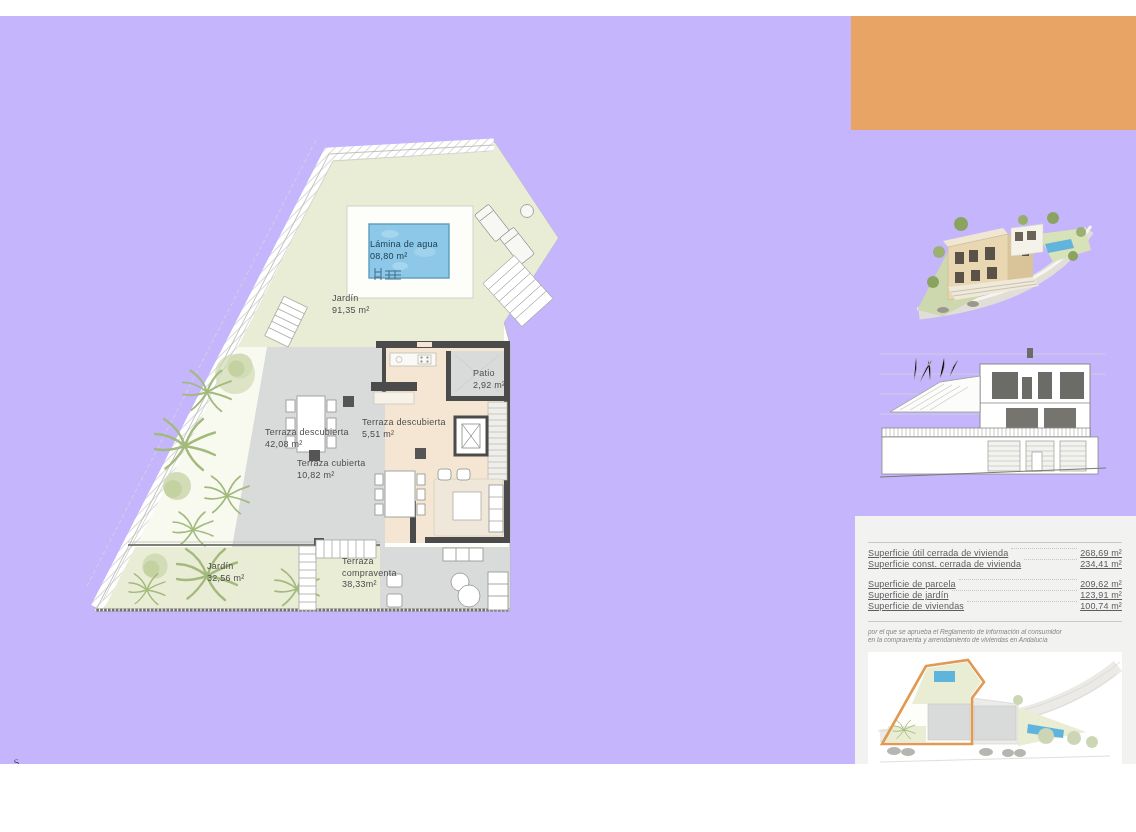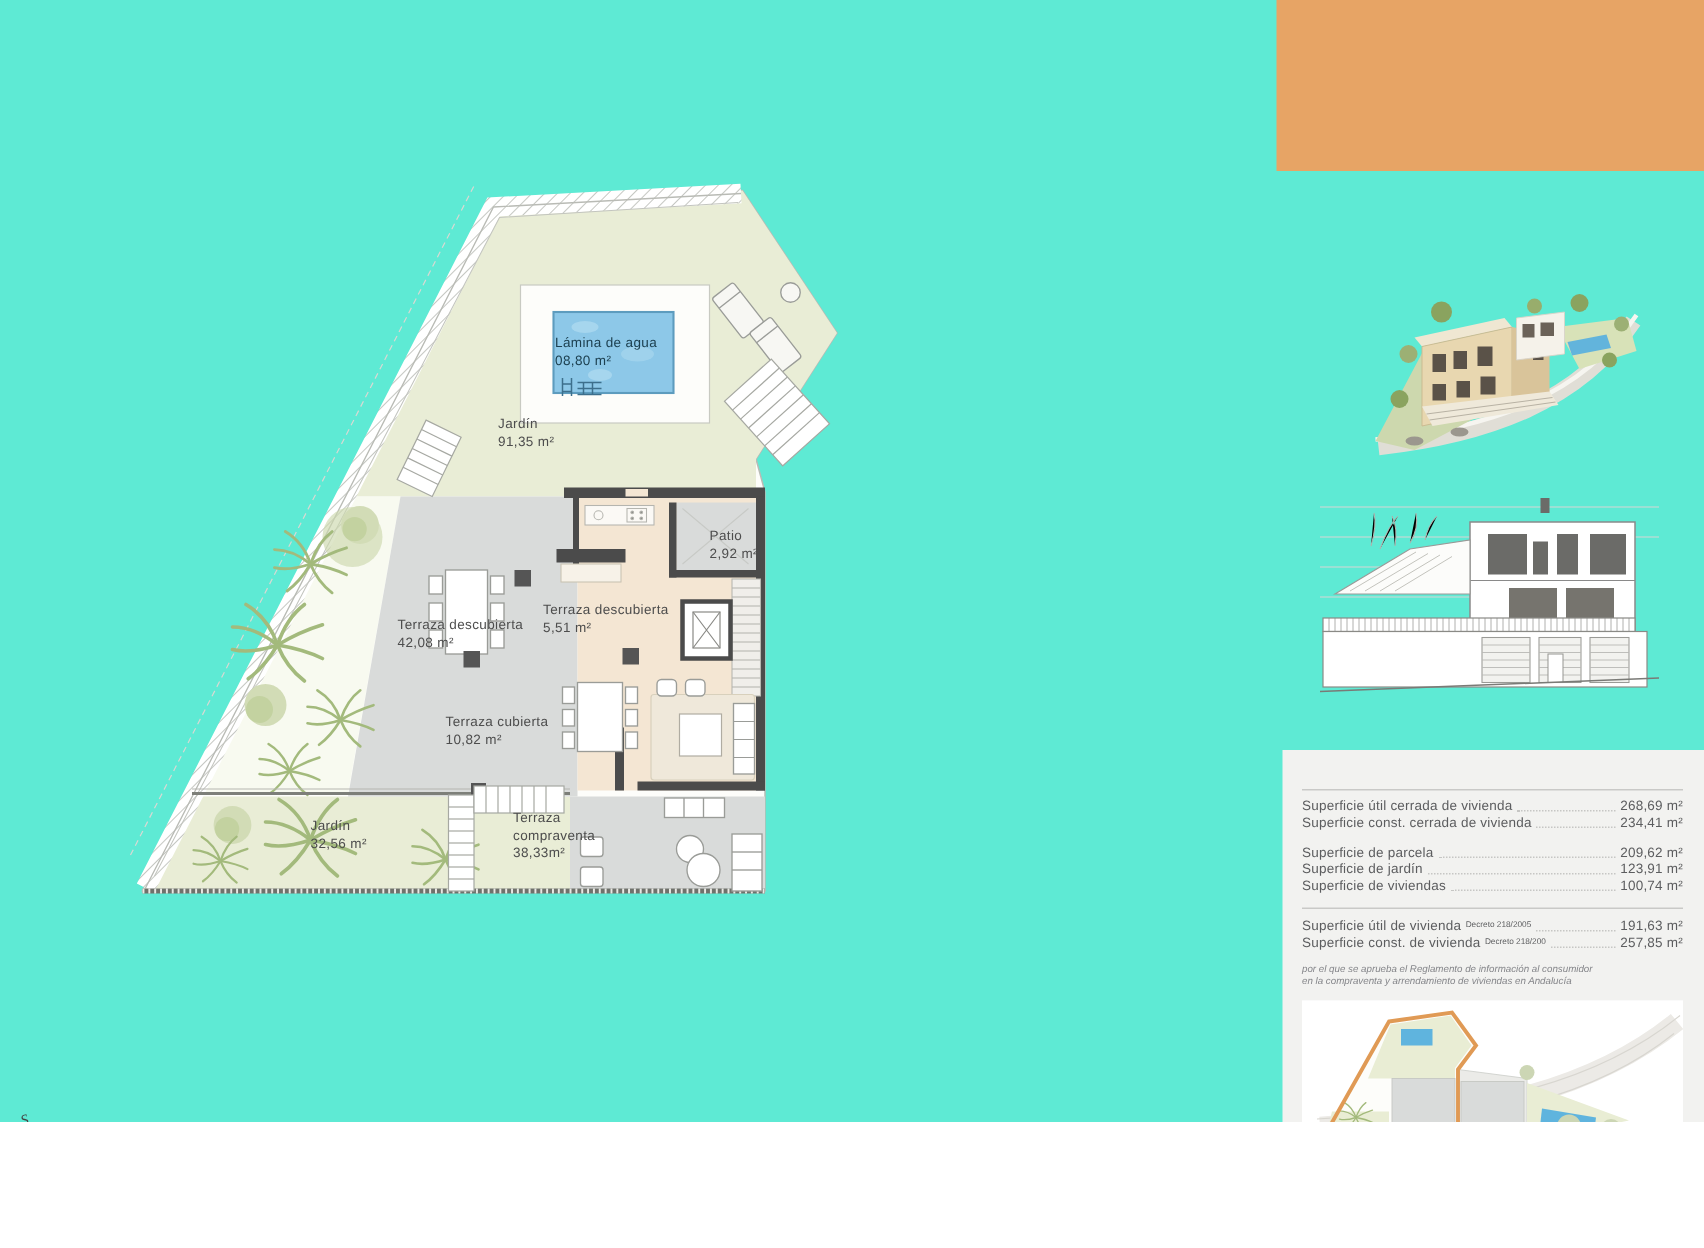--- a/index.html
+++ b/index.html
@@ -1,32 +1,32 @@
 <!DOCTYPE html>
 <html><head>
 <meta charset="utf-8">
 <style>
   html,body{margin:0;padding:0;background:#ffffff;}
-  .page{position:relative;width:1136px;height:748px;background:#5eead4;overflow:hidden;
-        font-family:"Liberation Sans",sans-serif;color:#4d4d4d;}
+  .page{position:relative;width:1136px;height:748px;background:#c4b5fd;overflow:hidden;
+        font-family:"Liberation Sans",sans-serif;color:#4d4d4d;margin-top:16px;}
   .abs{position:absolute;}
   
   .orange-block{left:851px;top:0;width:285px;height:114px;background:#e7a465;}
   
   .plan-label{position:absolute;font-size:9px;line-height:11.5px;letter-spacing:.25px;
               color:#4d4d4d;white-space:nowrap;}
   .plan-label.pool{color:#1d4050;}
   
   .panel{left:855px;top:500px;width:281px;height:332px;background:#f2f2f0;
          box-sizing:border-box;padding:26px 14px 0 13px;color:#5c5d5f;}
   .rule{border-top:1px solid #c9c9c7;}
   .rule1{margin-bottom:5px;}
   .rule2{margin-top:8px;margin-bottom:6px;}
   .grp{margin-bottom:9px;}
-  .row{display:flex;align-items:flex-end;font-size:9px;line-height:11px;letter-spacing:.15px;}
+  .row{display:flex;align-items:flex-start;font-size:9px;line-height:11px;letter-spacing:.15px;text-decoration:underline;}
   .row .leader{flex:1;border-bottom:1px dotted #c6c6c4;margin:0 3px 2px 3px;min-width:6px;}
   .row .val{white-space:nowrap;}
   .decree{font-size:5.5px;margin-left:3px;white-space:nowrap;letter-spacing:0;}
   .note{font-size:6.5px;line-height:8px;font-style:italic;color:#85868a;width:195px;
         margin:5px 0 8px 0;}
   .siteplan-box{width:254px;height:128px;background:#ffffff;margin-top:2px;}
   svg{display:block;}
 </style>
 </head>
 <body>
@@ -275,21 +275,21 @@
       <div>2,92 m²</div>
   </div>
   <div class="plan-label" style="left:265px;top:411px;">
     <div>Terraza  descubierta</div>
       <div>42,08 m²</div>
   </div>
   <div class="plan-label" style="left:362px;top:401px;">
     <div>Terraza descubierta</div>
       <div>5,51 m²</div>
   </div>
-  <div class="plan-label" style="left:297px;top:476px;">
+  <div class="plan-label" style="left:297px;top:442px;">
     <div>Terraza cubierta</div>
       <div>10,82 m²</div>
   </div>
   <div class="plan-label" style="left:207px;top:545px;">
     <div>Jardín</div>
       <div>32,56 m²</div>
   </div>
   <div class="plan-label" style="left:342px;top:540px;">
     <div>Terraza</div>
     <div>compraventa</div>
@@ -431,34 +431,20 @@
       </div>
       <div class="row">
         <span>Superficie de viviendas</span>
           <span class="leader"></span>
         <span class="val">100,74  m²</span>
       </div>
     </div>
 
     <div class="rule rule2"></div>
 
-    <div class="grp">
-      <div class="row">
-        <span>Superficie útil de vivienda</span>
-          <span class="decree">Decreto 218/2005</span>
-        <span class="leader"></span>
-          <span class="val">191,63 m²</span>
-      </div>
-      <div class="row">
-        <span>Superficie const. de vivienda</span>
-          <span class="decree">Decreto 218/200</span>
-        <span class="leader"></span>
-          <span class="val">257,85 m²</span>
-      </div>
-    </div>
 
     <div class="note">por el que se aprueba el Reglamento de información al consumidor en la compraventa y arrendamiento de viviendas en Andalucía</div>
 
     <div class="siteplan-box">
       <svg width="254" height="128" viewBox="0 0 254 128">
         <rect x="0" y="0" width="254" height="128" fill="#ffffff"></rect>
         <path d="M250,14 C196,58 124,76 12,84" stroke="#eceae6" stroke-width="13" fill="none"></path>
         <path d="M252,10 C198,54 126,72 10,79" stroke="#d8d6d0" stroke-width="0.8" fill="none"></path>
         <path d="M248,22 C196,64 124,81 12,89" stroke="#d8d6d0" stroke-width="0.8" fill="none"></path>
         <polygon points="104,46 150,52 150,92 104,92" fill="#ebebe8" stroke="#cfd1cd" stroke-width="0.6"></polygon>

